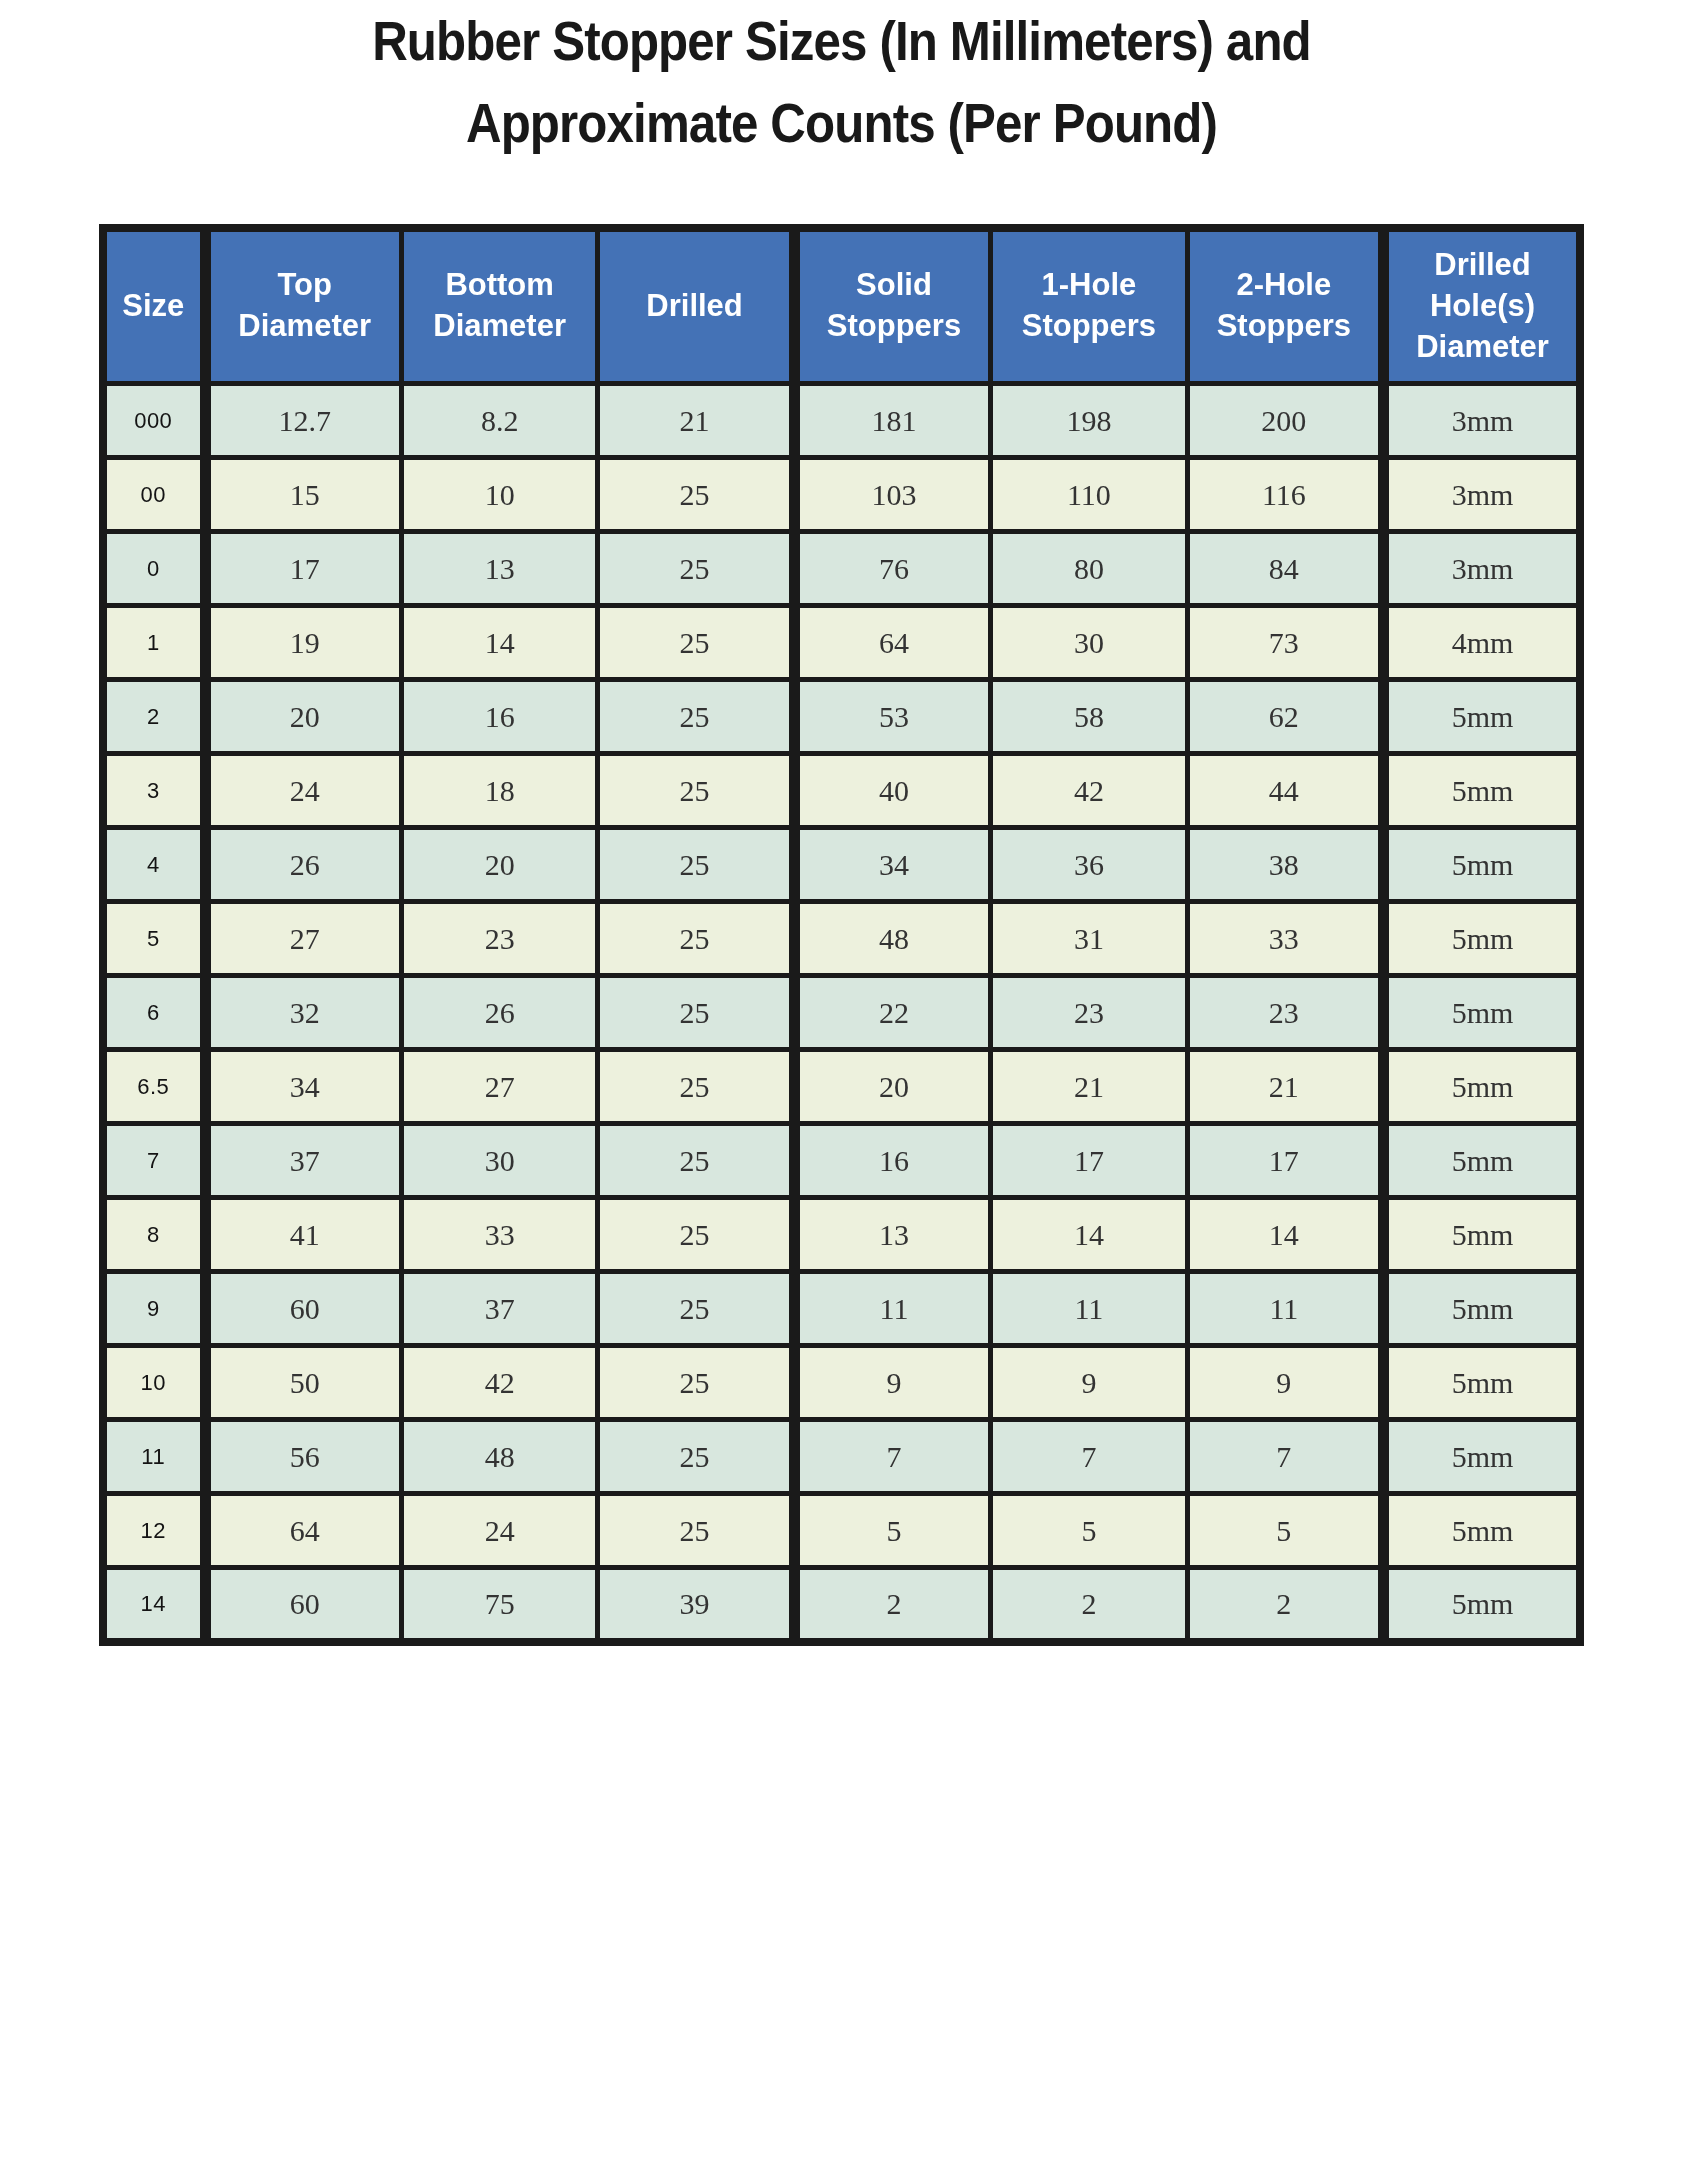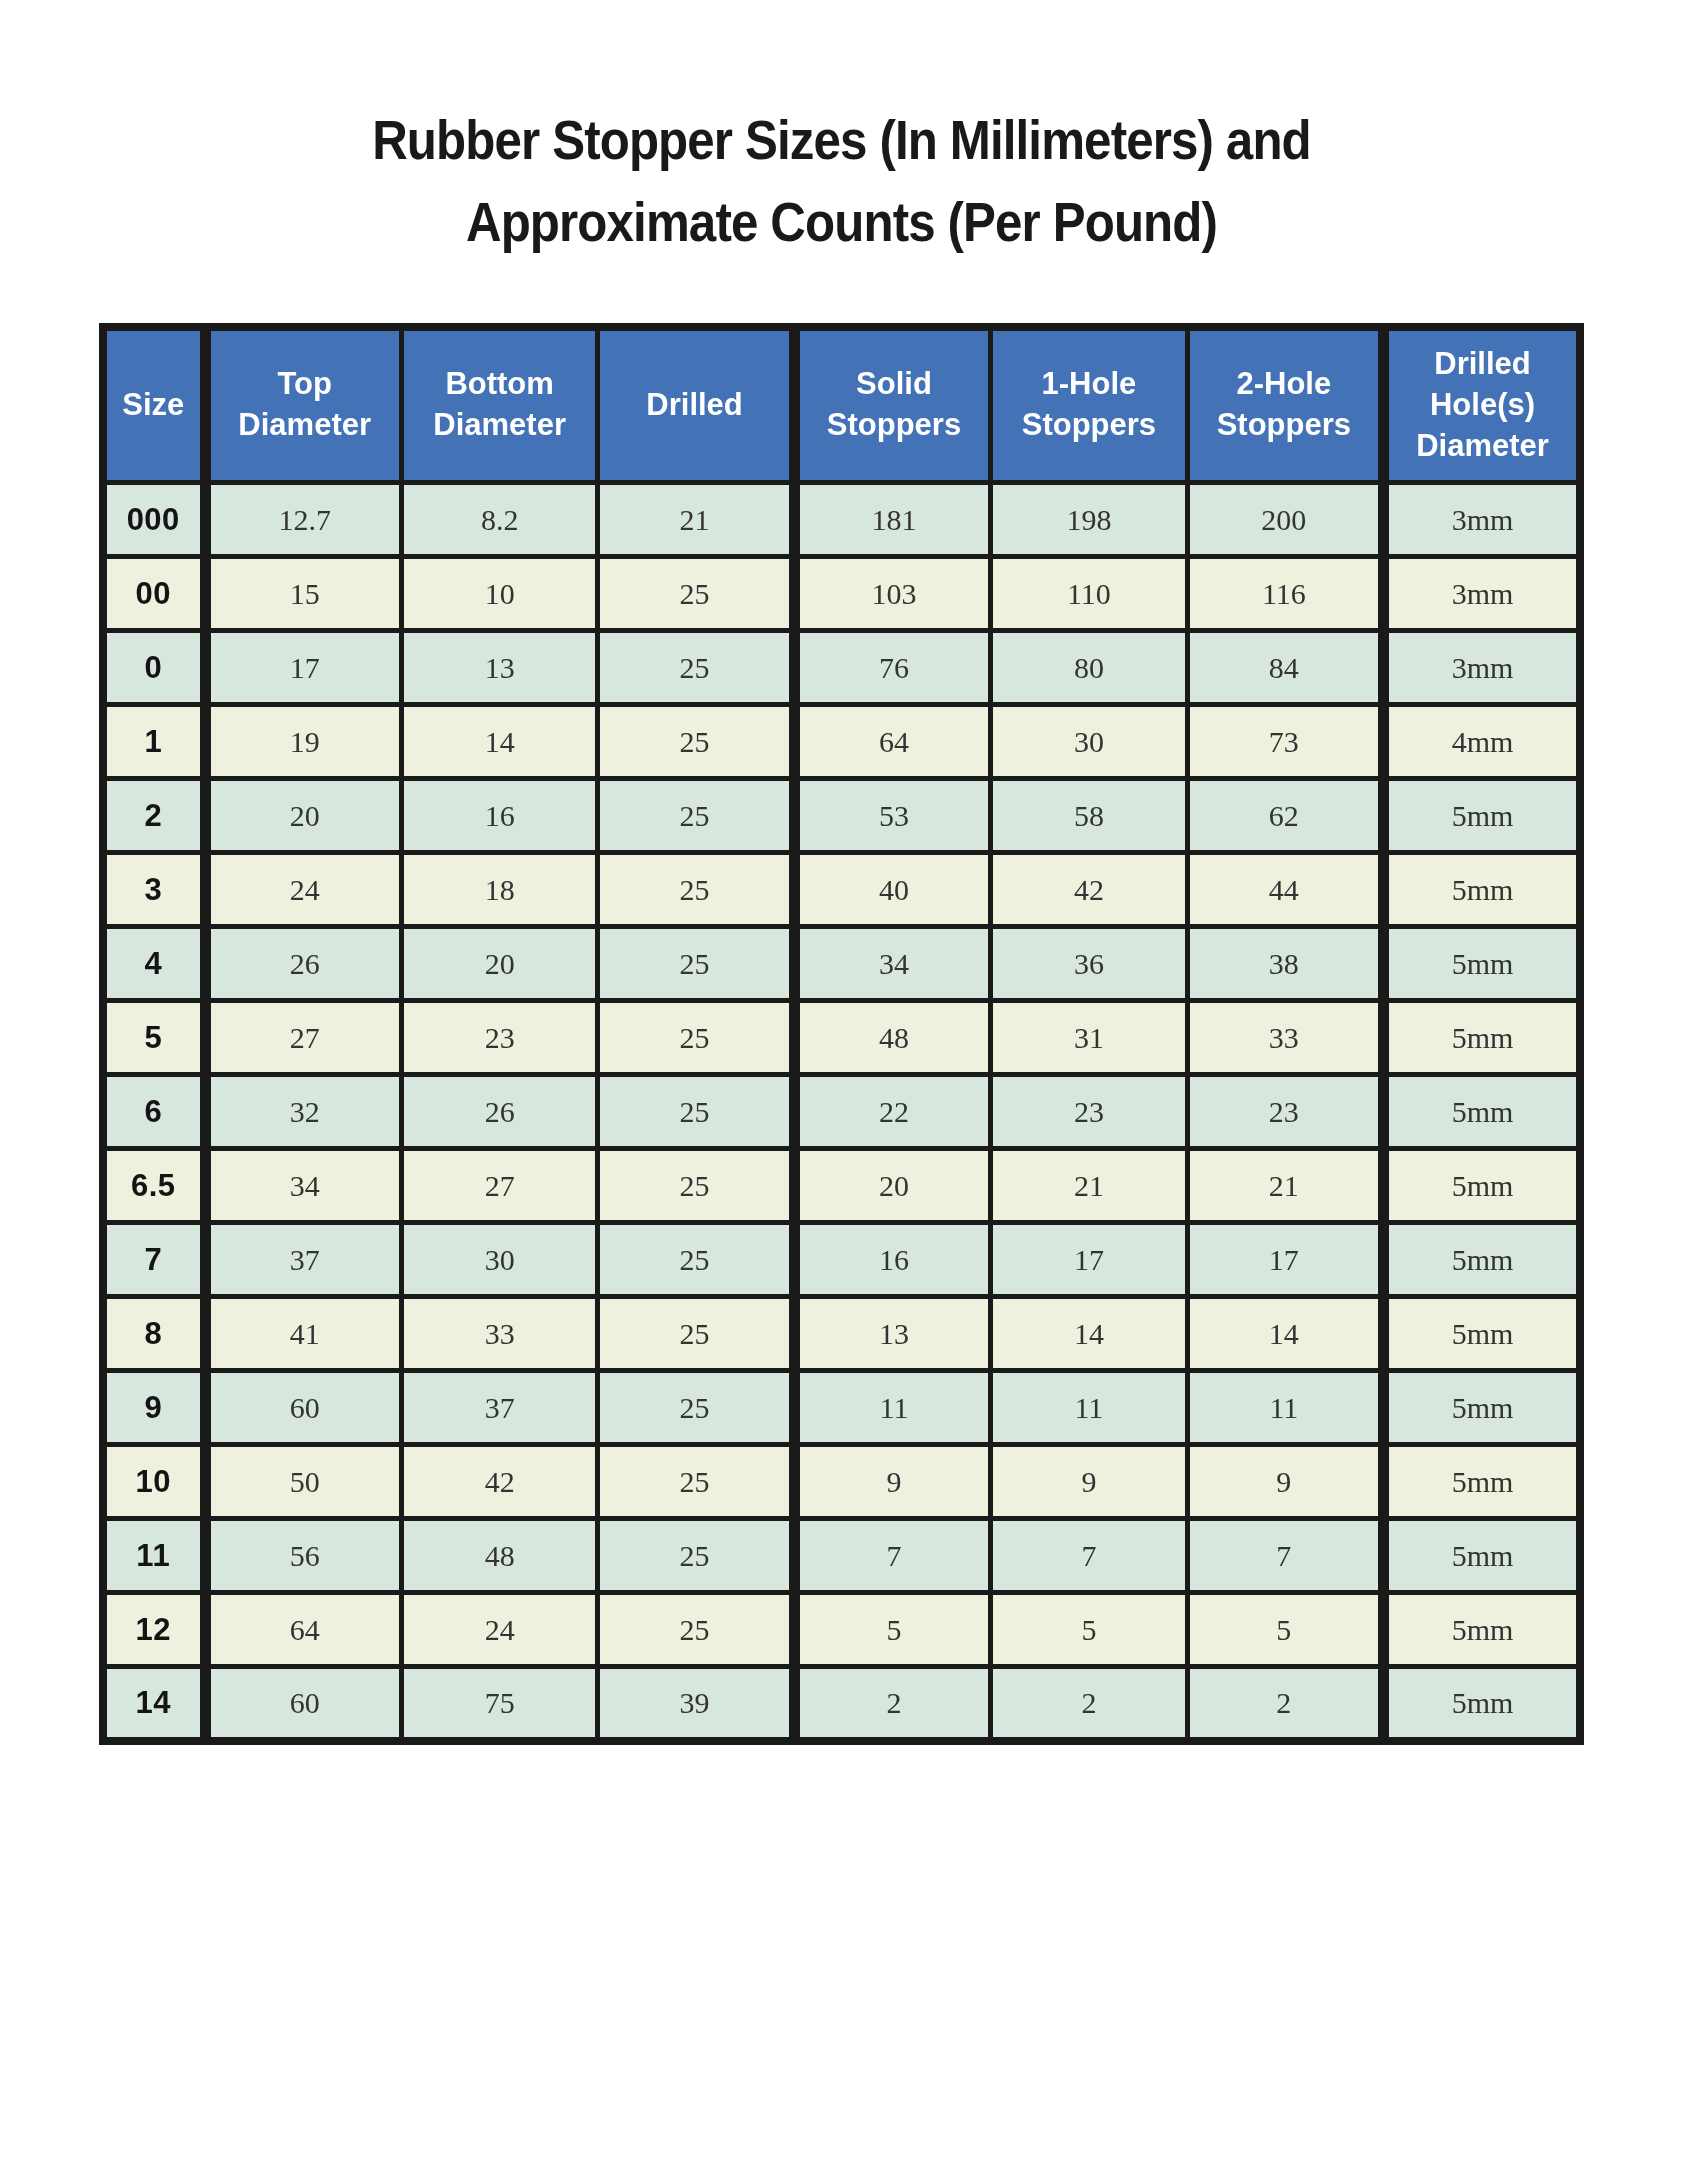--- a/index.html
+++ b/index.html
@@ -15,21 +15,20 @@
     margin: 0;
     padding: 0;
     background: #ffffff;
     width: 1683px;
     height: 2178px;
     font-family: "Liberation Sans", sans-serif;
   }
   .page {
     width: 1683px;
     height: 2178px;
-    padding-top: 99px;
     overflow: hidden;
   }
   h1.title {
     margin: 0 0 59px 0;
     text-align: center;
     font-family: "Liberation Sans", sans-serif;
     font-weight: 800;
     font-size: 56px;
     line-height: 1.47;
     letter-spacing: -1px;
@@ -62,22 +61,22 @@
     border: 5px solid var(--border);
     text-align: center;
     vertical-align: middle;
     height: 74px;
     padding: 0 6px;
   }
   tbody tr:nth-child(odd)  td { background: var(--row-a); }
   tbody tr:nth-child(even) td { background: var(--row-b); }
   td.size-cell {
     font-family: "Liberation Sans", sans-serif;
-    font-weight: 700;
-    font-size: 31px;
+    font-weight: 400;
+    font-size: 22px;
     letter-spacing: 0.5px;
     color: #141414;
   }
   td.value-cell {
     font-family: "Liberation Serif", serif;
     font-size: 30px;
     color: var(--value-color);
   }
   .grp { border-left-width: 11px; }
 </style>

